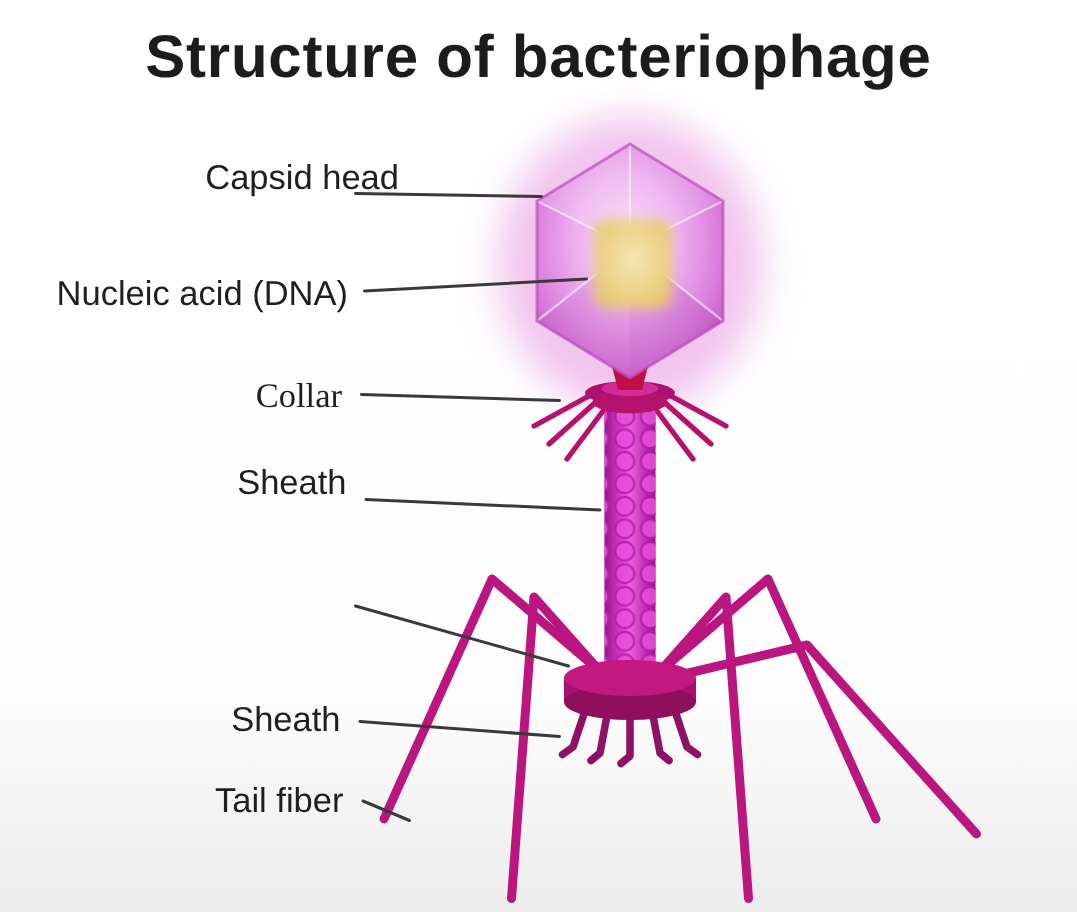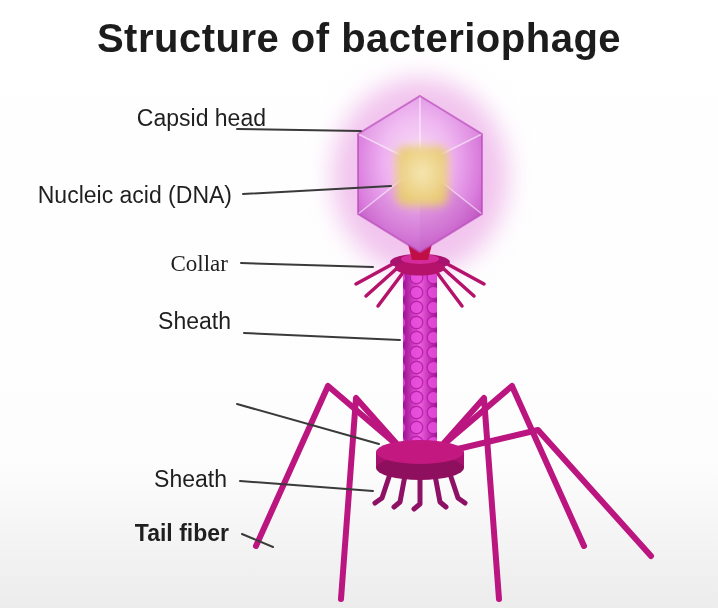--- a/index.html
+++ b/index.html
@@ -135,15 +135,15 @@
       <line x1="240" y1="481" x2="373" y2="491"></line>
       <line x1="242" y1="534" x2="273" y2="547"></line>
     </g>
   </svg>
 
   <div class="lbl" style="top:105px;left:0;width:226px;margin-left:40px;">Capsid head</div>
   <div class="lbl" style="top:182px;left:-8px;width:240px;">Nucleic acid (DNA)</div>
   <div class="lbl" style="top:251px;left:0;width:228px;font-family:Liberation Serif, serif;">Collar</div>
   <div class="lbl" style="top:308px;left:0;width:231px;">Sheath</div>
   <div class="lbl" style="top:466px;left:0;width:227px;">Sheath</div>
-  <div class="lbl" style="top:520px;left:0;width:229px;font-weight:bold;">Tail fiber</div>
+  <div class="lbl" style="top:520px;left:0;width:229px;">Tail fiber</div>
 
 </div>
 
 </body></html>

